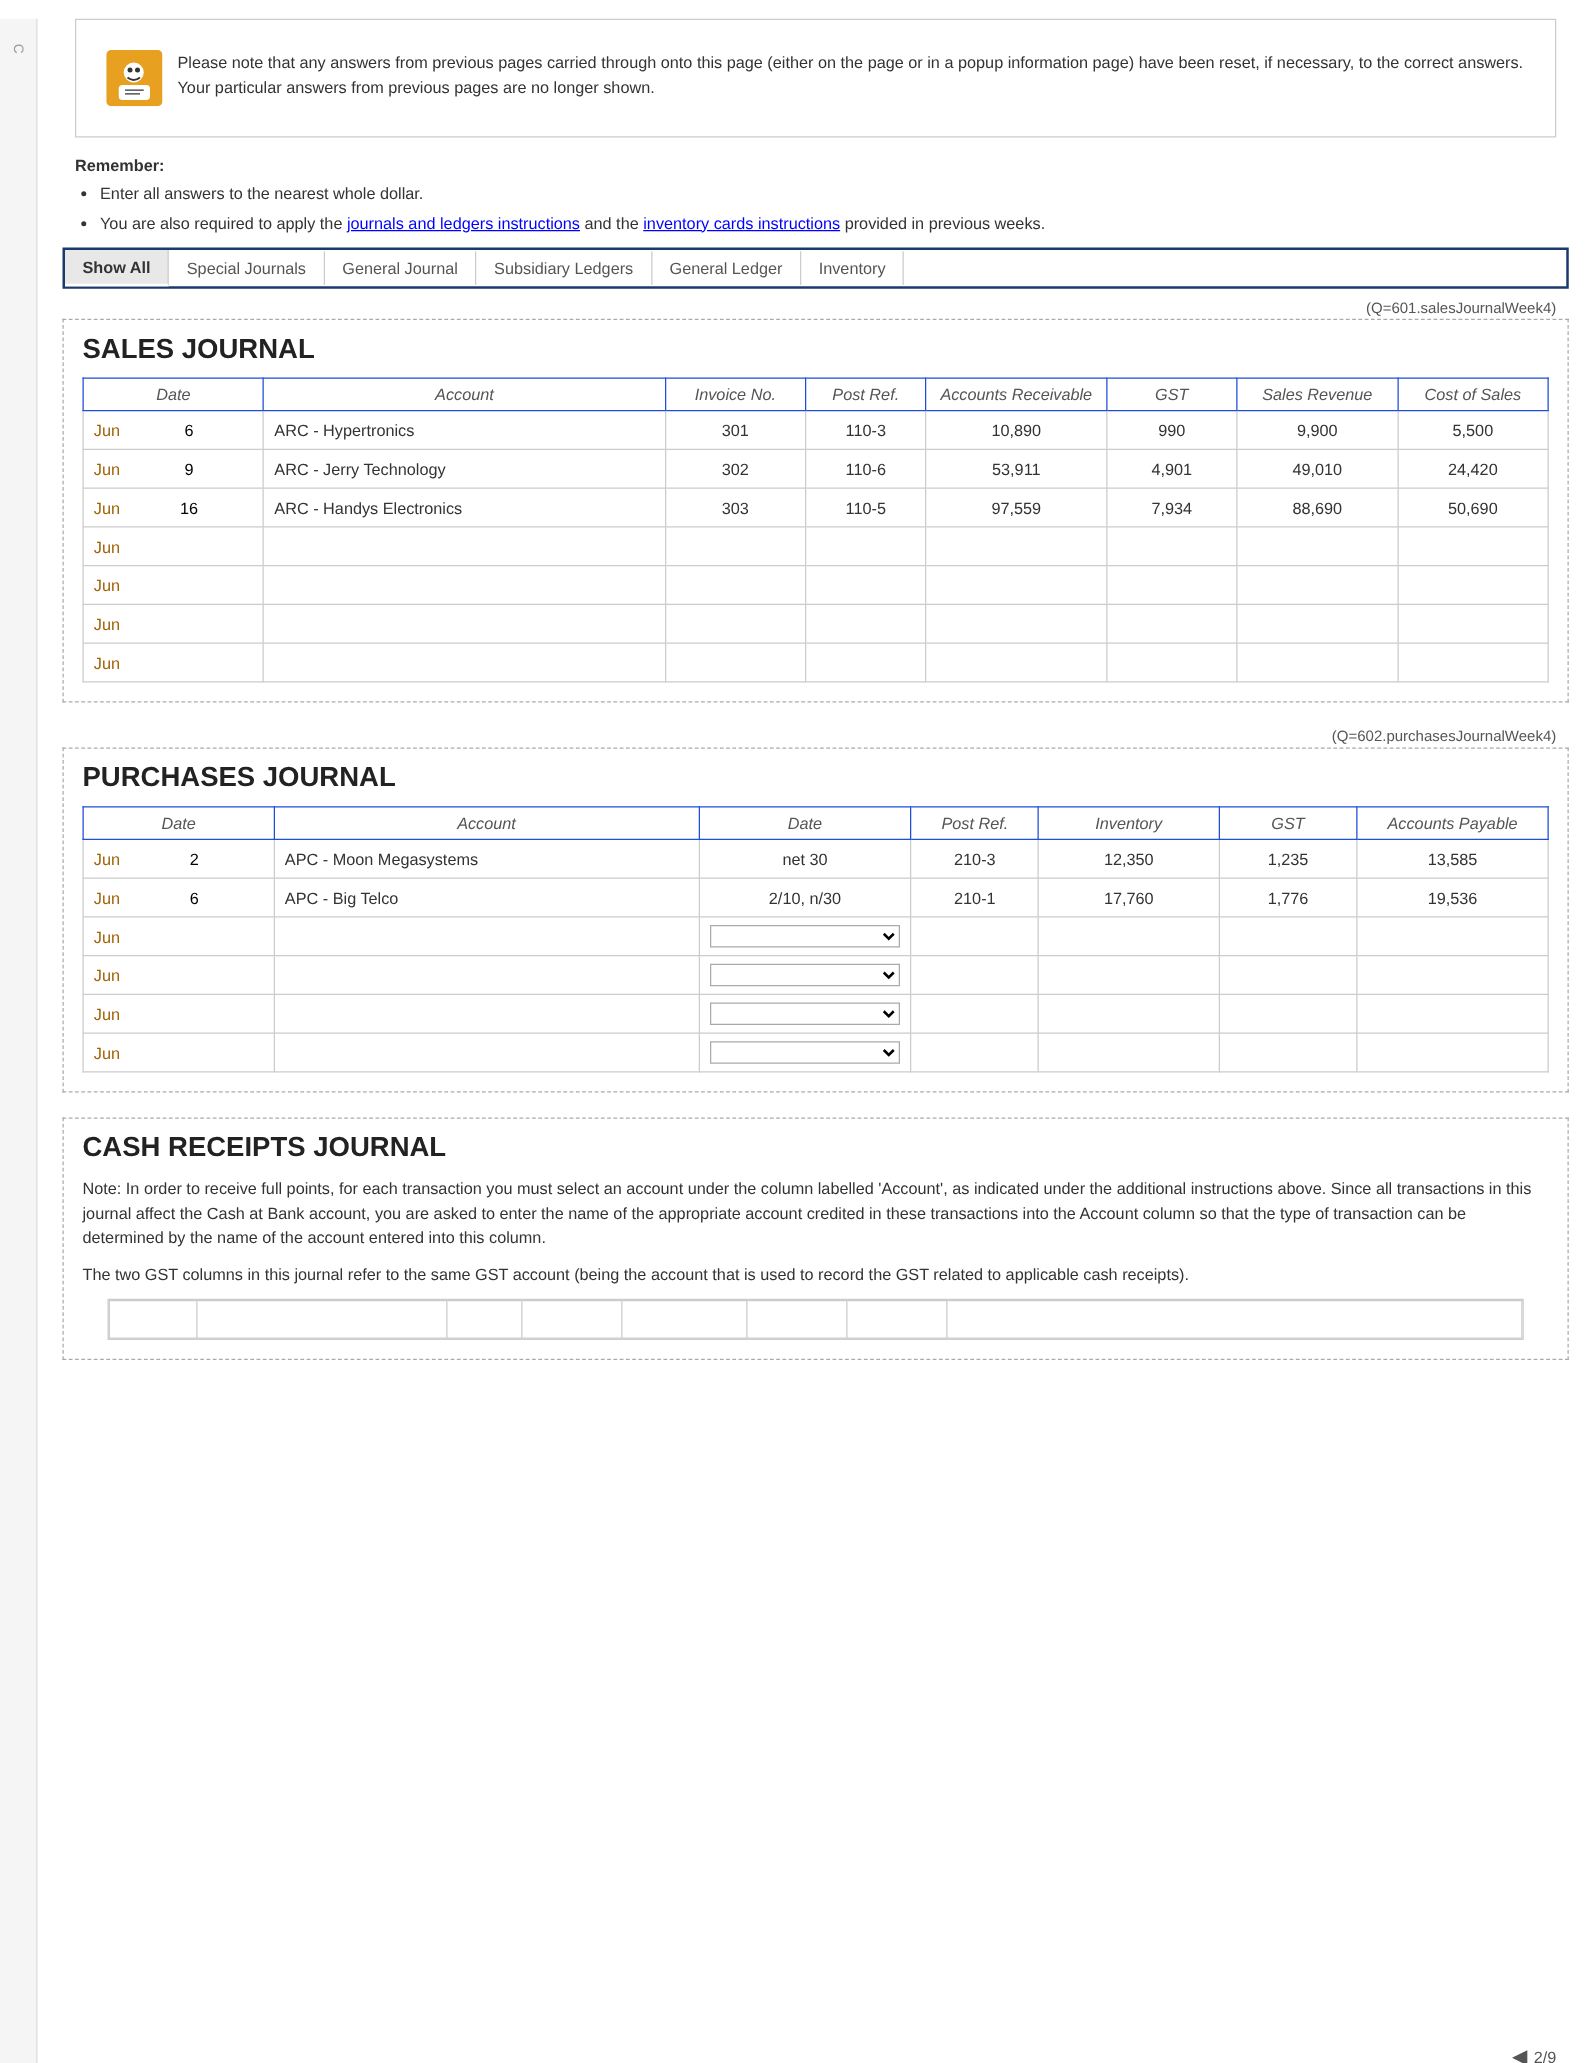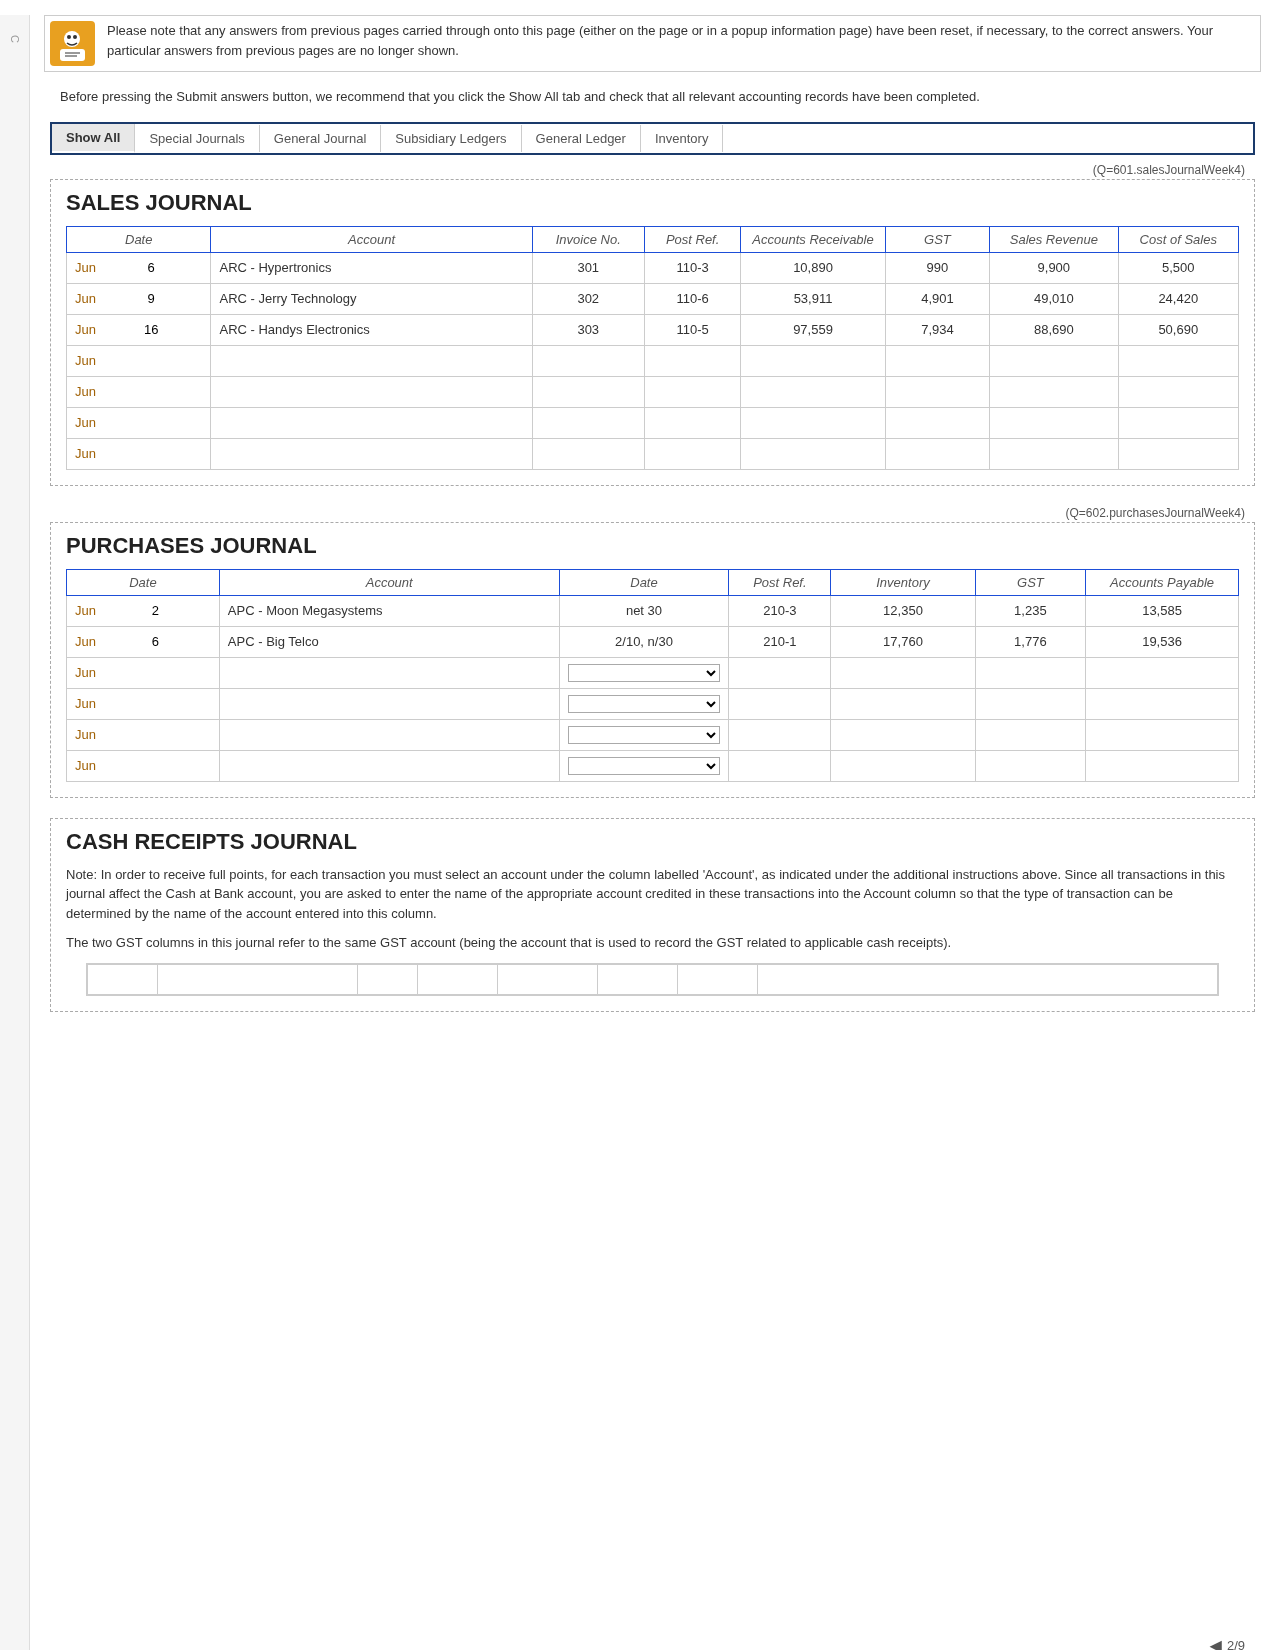--- a/index.html
+++ b/index.html
@@ -13,22 +13,22 @@
     .page {
       width: 1275px;
       min-height: 1650px;
       background: #fff;
       padding: 0;
       position: relative;
     }
     
     .notice-area {
       border: 1px solid #ccc;
-      margin: 15px 14px;
-      padding: 5px;
+      margin: 15px 30px;
+      padding: 24px;
       display: flex;
       gap: 12px;
     }
     .notice-icon {
       width: 45px;
       height: 45px;
       flex-shrink: 0;
     }
     .notice-text {
       font-size: 13px;
@@ -250,22 +250,30 @@
           <circle cx="25" cy="16" r="2" fill="#333"></circle>
           <path d="M17 22 Q22 26 27 22" stroke="#333" stroke-width="1.5" fill="none"></path>
           <rect x="10" y="28" width="25" height="12" rx="3" fill="#fff"></rect>
           <line x1="15" y1="32" x2="30" y2="32" stroke="#333" stroke-width="1"></line>
           <line x1="15" y1="35" x2="27" y2="35" stroke="#333" stroke-width="1"></line>
         </svg>
       </div>
       <div class="notice-text">Please note that any answers from previous pages carried through onto this page (either on the page or in a popup information page) have been reset, if necessary, to the correct answers. Your particular answers from previous pages are no longer shown.</div>
     </div>
 
-
-    <div class="before-text">Before pressing the Submit answers button, we recommend that you click the Show All tab and check that all relevant accounting records have been completed.</div>
+    <div class="remember-section">
+      <p>Remember:</p>
+      <ul>
+        <li>Enter all answers to the nearest whole dollar.</li>
+        <li>
+          You are also required to apply the <a href="#">journals and ledgers instructions</a> and the <a href="#">inventory cards instructions</a> provided in previous weeks.
+        </li>
+      </ul>
+    </div>
+
 
     <div class="tabs-container">
       <div class="tab active">Show All</div>
       <div class="tab">Special Journals</div>
       <div class="tab">General Journal</div>
       <div class="tab">Subsidiary Ledgers</div>
       <div class="tab">General Ledger</div>
       <div class="tab">Inventory</div>
     </div>
 

